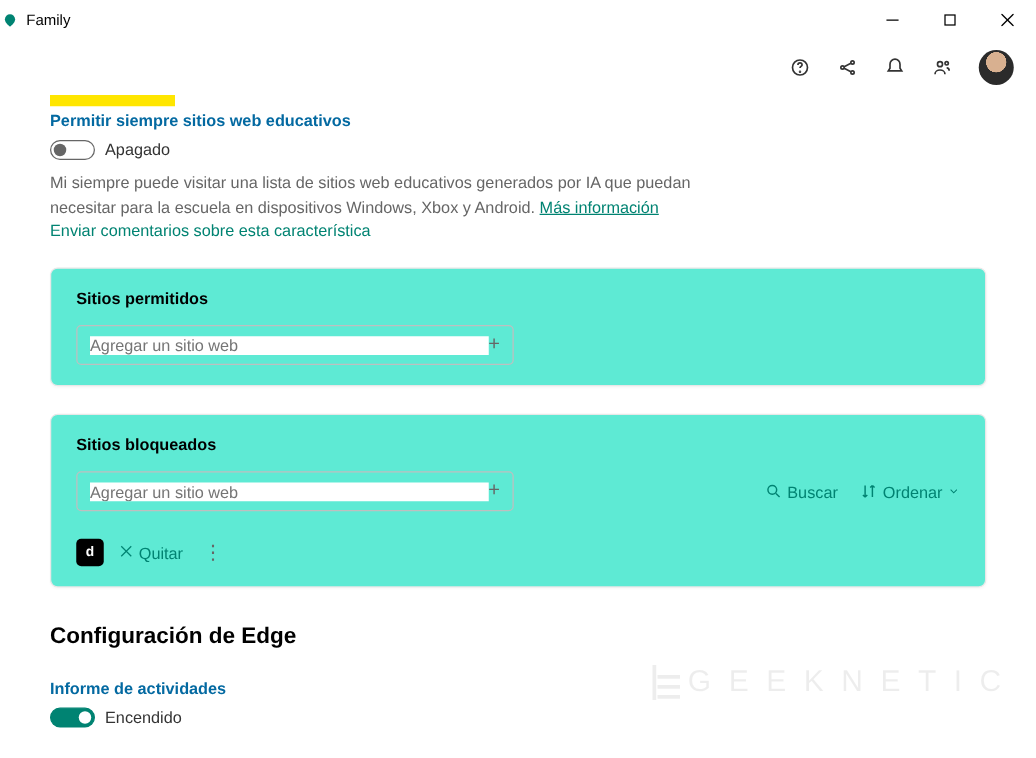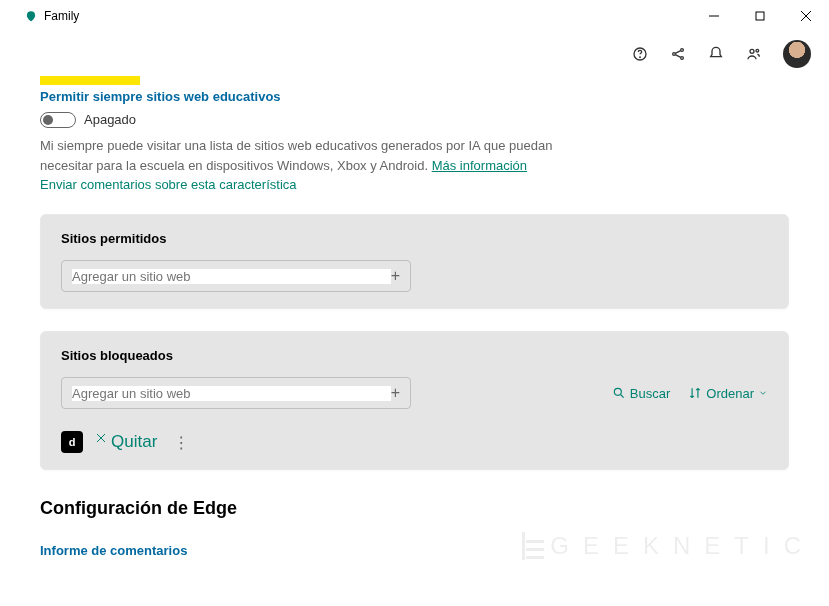--- a/index.html
+++ b/index.html
@@ -1,17 +1,17 @@
 <!DOCTYPE html>
 <html><head>
 <meta charset="utf-8">
 <style>
 * { margin:0; padding:0; box-sizing:border-box; font-family:"Segoe UI",Arial,sans-serif; }
 body { width:829px; height:606px; background:#fff; overflow:hidden; position:relative; }
-.titlebar { height:32px; display:flex; align-items:center; justify-content:space-between; padding-left:24px; }
+.titlebar { height:32px; display:flex; align-items:center; justify-content:space-between; padding-left:1px; }
 .titlebar-left { display:flex; align-items:center; gap:6px; }
 .titlebar-title { font-size:12px; }
 .winctl { display:flex; }
 .winbtn { width:46px; height:32px; display:flex; align-items:center; justify-content:center; }
 .toolbar { height:44px; display:flex; justify-content:flex-end; align-items:center; gap:20px; padding:0 18px 0 0; border-bottom:1px solid transparent; }
 .toolbar .icon { width:18px; height:18px; display:flex; align-items:center; justify-content:center; color:#333; }
 .avatar { width:28px; height:28px; border-radius:50%; background:radial-gradient(circle at 50% 35%,#d8b090 35%,#2b2b2b 36%); }
 .scroll { height:calc(606px - 32px - 44px); overflow-y:auto; position:relative; }
 .scroll::-webkit-scrollbar { width:14px; }
 .scroll::-webkit-scrollbar-track { background:#f0f0f0; }
@@ -22,29 +22,29 @@
 .toggle-row { display:flex; align-items:flex-start; gap:8px; margin-bottom:8px; }
 .toggle { width:36px; height:16px; border-radius:10px; position:relative; border:1px solid #666; }
 .toggle.off { background:#fff; }
 .toggle.off .knob { width:10px; height:10px; border-radius:50%; background:#666; position:absolute; left:2px; top:2px; }
 .toggle.on { background:#008372; border-color:#008372; }
 .toggle.on .knob { width:10px; height:10px; border-radius:50%; background:#fff; position:absolute; right:2px; top:2px; }
 .toggle-label { font-size:13px; color:#333; }
 .desc { font-size:13px; color:#666; line-height:1.5; max-width:520px; }
 .link { color:#008372; text-decoration:underline; font-size:13px; cursor:pointer; }
 .feedback { margin-top:2px; }
-.card { background:#e5e5e5; border:1px solid #e8e8e8; border-radius:6px; padding:16px 20px; margin-top:22px; box-shadow:0 1px 2px rgba(0,0,0,.03); }
+.card { background:#5eead4; border:1px solid #e8e8e8; border-radius:6px; padding:16px 20px; margin-top:22px; box-shadow:0 1px 2px rgba(0,0,0,.03); }
 .card-title { font-size:13px; font-weight:600; margin-bottom:14px; }
 .addbox { display:flex; align-items:center; justify-content:space-between; border:1px solid #bfbfbf; border-radius:4px; padding:6px 10px; width:350px; height:32px; }
 .addbox input { border:none; outline:none; font-size:13px; flex:1; color:#666; }
 .addbox .plus { color:#666; font-size:16px; }
 .site-row { display:flex; align-items:center; gap:12px; margin-top:22px; }
 .favicon { width:22px; height:22px; background:#000; border-radius:4px; display:flex; align-items:center; justify-content:center; color:#fff; font-size:11px; font-weight:bold; }
 .site-name { font-size:13px; flex:1; }
-.remove { color:#008372; font-size:17px; display:flex; align-items:flex-start; gap:4px; cursor:pointer; }
+.remove { color:#008372; font-size:13px; display:flex; align-items:flex-start; gap:4px; cursor:pointer; }
 .kebab { color:#666; padding:0 4px; cursor:pointer; }
 .bigsect { font-size:18px; font-weight:600; margin-top:28px; margin-bottom:24px; }
 .watermark { position:absolute; right:14px; bottom:46px; font-size:24px; letter-spacing:14px; color:rgba(0,0,0,.07); font-weight:300; pointer-events:none; display:flex; align-items:center; gap:10px; }
 .wm-bars { width:24px; height:24px; position:relative; }
 .wm-bars::before,.wm-bars::after { content:""; position:absolute; background:rgba(0,0,0,.07); }
 .wm-bars::before { width:3px; height:28px; left:6px; top:-2px; }
 .wm-bars::after { width:18px; height:3px; left:10px; top:6px; box-shadow:0 8px 0 rgba(0,0,0,.07),0 16px 0 rgba(0,0,0,.07); }
 svg { display:block; }
 </style>
 </head>
@@ -174,21 +174,27 @@
               <line x1="20" y1="4" x2="4" y2="20"></line>
             </svg>
           <span>Quitar</span>
         </div>
         <span class="kebab">⋮</span>
       </div>
     </div>
 
     <div class="bigsect">Configuración de Edge</div>
 
-    <div class="secthdr">Informe de comentarios</div>
+    <div class="secthdr">Informe de actividades</div>
+    <div class="toggle-row">
+      <div class="toggle on">
+          <div class="knob"></div>
+        </div>
+      <span class="toggle-label">Encendido</span>
+    </div>
 
   </div>
 
   <div class="watermark">
     <span class="wm-bars"></span>
     <span>GEEKNETIC</span>
   </div>
 </div>
 
 </body></html>

